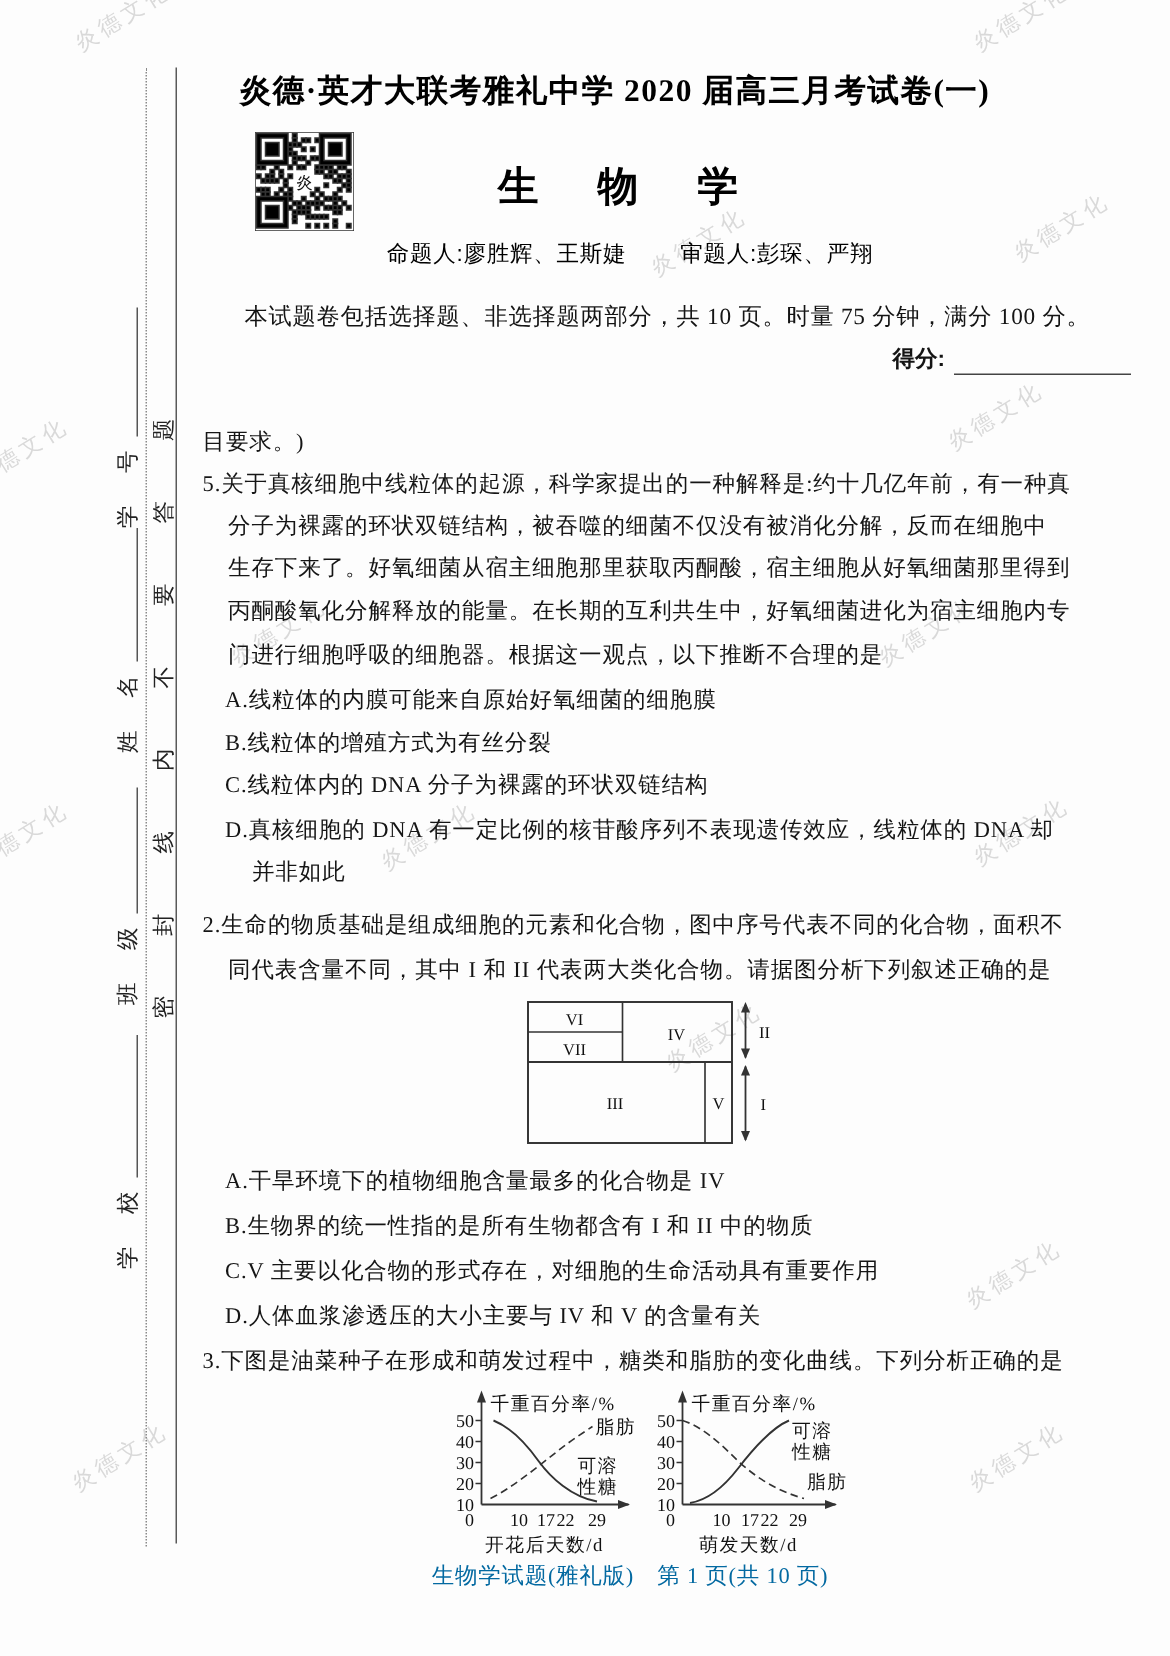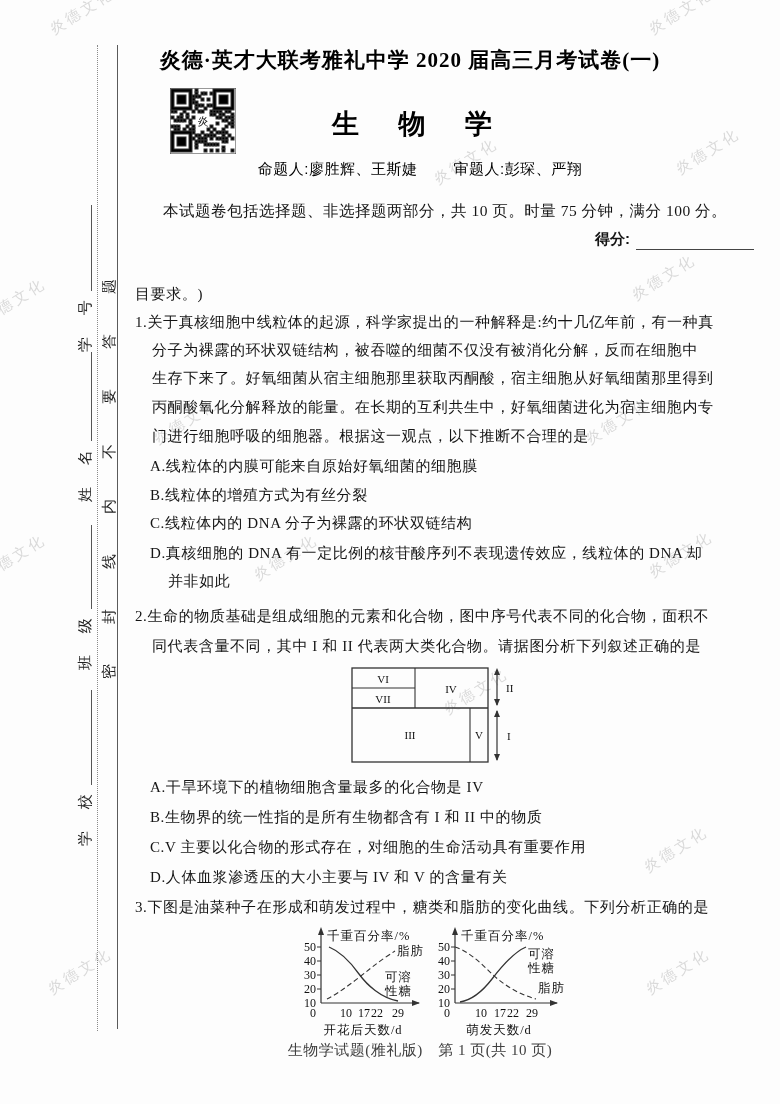--- a/index.html
+++ b/index.html
@@ -42,21 +42,21 @@
     transform:rotate(-90deg);transform-origin:0 0;
   }
   .vfield .vlabel{font-size:15px;letter-spacing:9px;color:#222;white-space:nowrap;}
   .vfield .vline{flex:1;border-bottom:1px solid #555;margin-bottom:3px;min-width:20px;}
   .vseal{
     position:absolute;left:100px;top:679px;width:470px;font-size:15px;color:#222;
     letter-spacing:40px;white-space:nowrap;
     transform:rotate(-90deg);transform-origin:0 0;
   }
   .footer{position:absolute;left:140px;top:1041px;width:560px;text-align:center;
-    font-size:15px;letter-spacing:0.5px;color:#404040;}
+    font-size:15px;letter-spacing:0.5px;color:#0369a1;}
   .banner{position:absolute;left:0;top:1078px;width:780px;text-align:center;
     font-size:15.5px;color:#000;font-family:"Liberation Sans",sans-serif;letter-spacing:0.5px;}
   svg text{font-family:"Liberation Serif",serif;fill:#111;}
   svg .cjk{font-size:12.5px;letter-spacing:1px;}
   svg .num{font-size:12px;}
   svg line,svg rect,svg path{stroke:#333;}
 </style>
 </head>
 <body>
 
@@ -242,21 +242,21 @@
     <span>命题人:廖胜辉、王斯婕</span><span>审题人:彭琛、严翔</span>
   </div>
 
   <div class="intro">本试题卷包括选择题、非选择题两部分，共 10 页。时量 75 分钟，满分 100 分。</div>
 
   <div class="score">得分:</div>
   <div class="score-line"></div>
 
   <div class="line" style="left:135px;top:285px">目要求。)</div>
 
-  <div class="line" style="left:135px;top:313px">1.关于真核细胞中线粒体的起源，科学家提出的一种解释是:约十几亿年前，有一种真</div>
+  <div class="line" style="left:135px;top:313px">5.关于真核细胞中线粒体的起源，科学家提出的一种解释是:约十几亿年前，有一种真</div>
   <div class="line" style="left:152px;top:341px">分子为裸露的环状双链结构，被吞噬的细菌不仅没有被消化分解，反而在细胞中</div>
   <div class="line" style="left:152px;top:369px">生存下来了。好氧细菌从宿主细胞那里获取丙酮酸，宿主细胞从好氧细菌那里得到</div>
   <div class="line" style="left:152px;top:398px">丙酮酸氧化分解释放的能量。在长期的互利共生中，好氧细菌进化为宿主细胞内专</div>
   <div class="line" style="left:152px;top:427px">门进行细胞呼吸的细胞器。根据这一观点，以下推断不合理的是</div>
   <div class="line" style="left:150px;top:457px">A.线粒体的内膜可能来自原始好氧细菌的细胞膜</div>
   <div class="line" style="left:150px;top:486px">B.线粒体的增殖方式为有丝分裂</div>
   <div class="line" style="left:150px;top:514px">C.线粒体内的 DNA 分子为裸露的环状双链结构</div>
   <div class="line" style="left:150px;top:544px">D.真核细胞的 DNA 有一定比例的核苷酸序列不表现遗传效应，线粒体的 DNA 却</div>
   <div class="line" style="left:168px;top:572px">并非如此</div>
 

